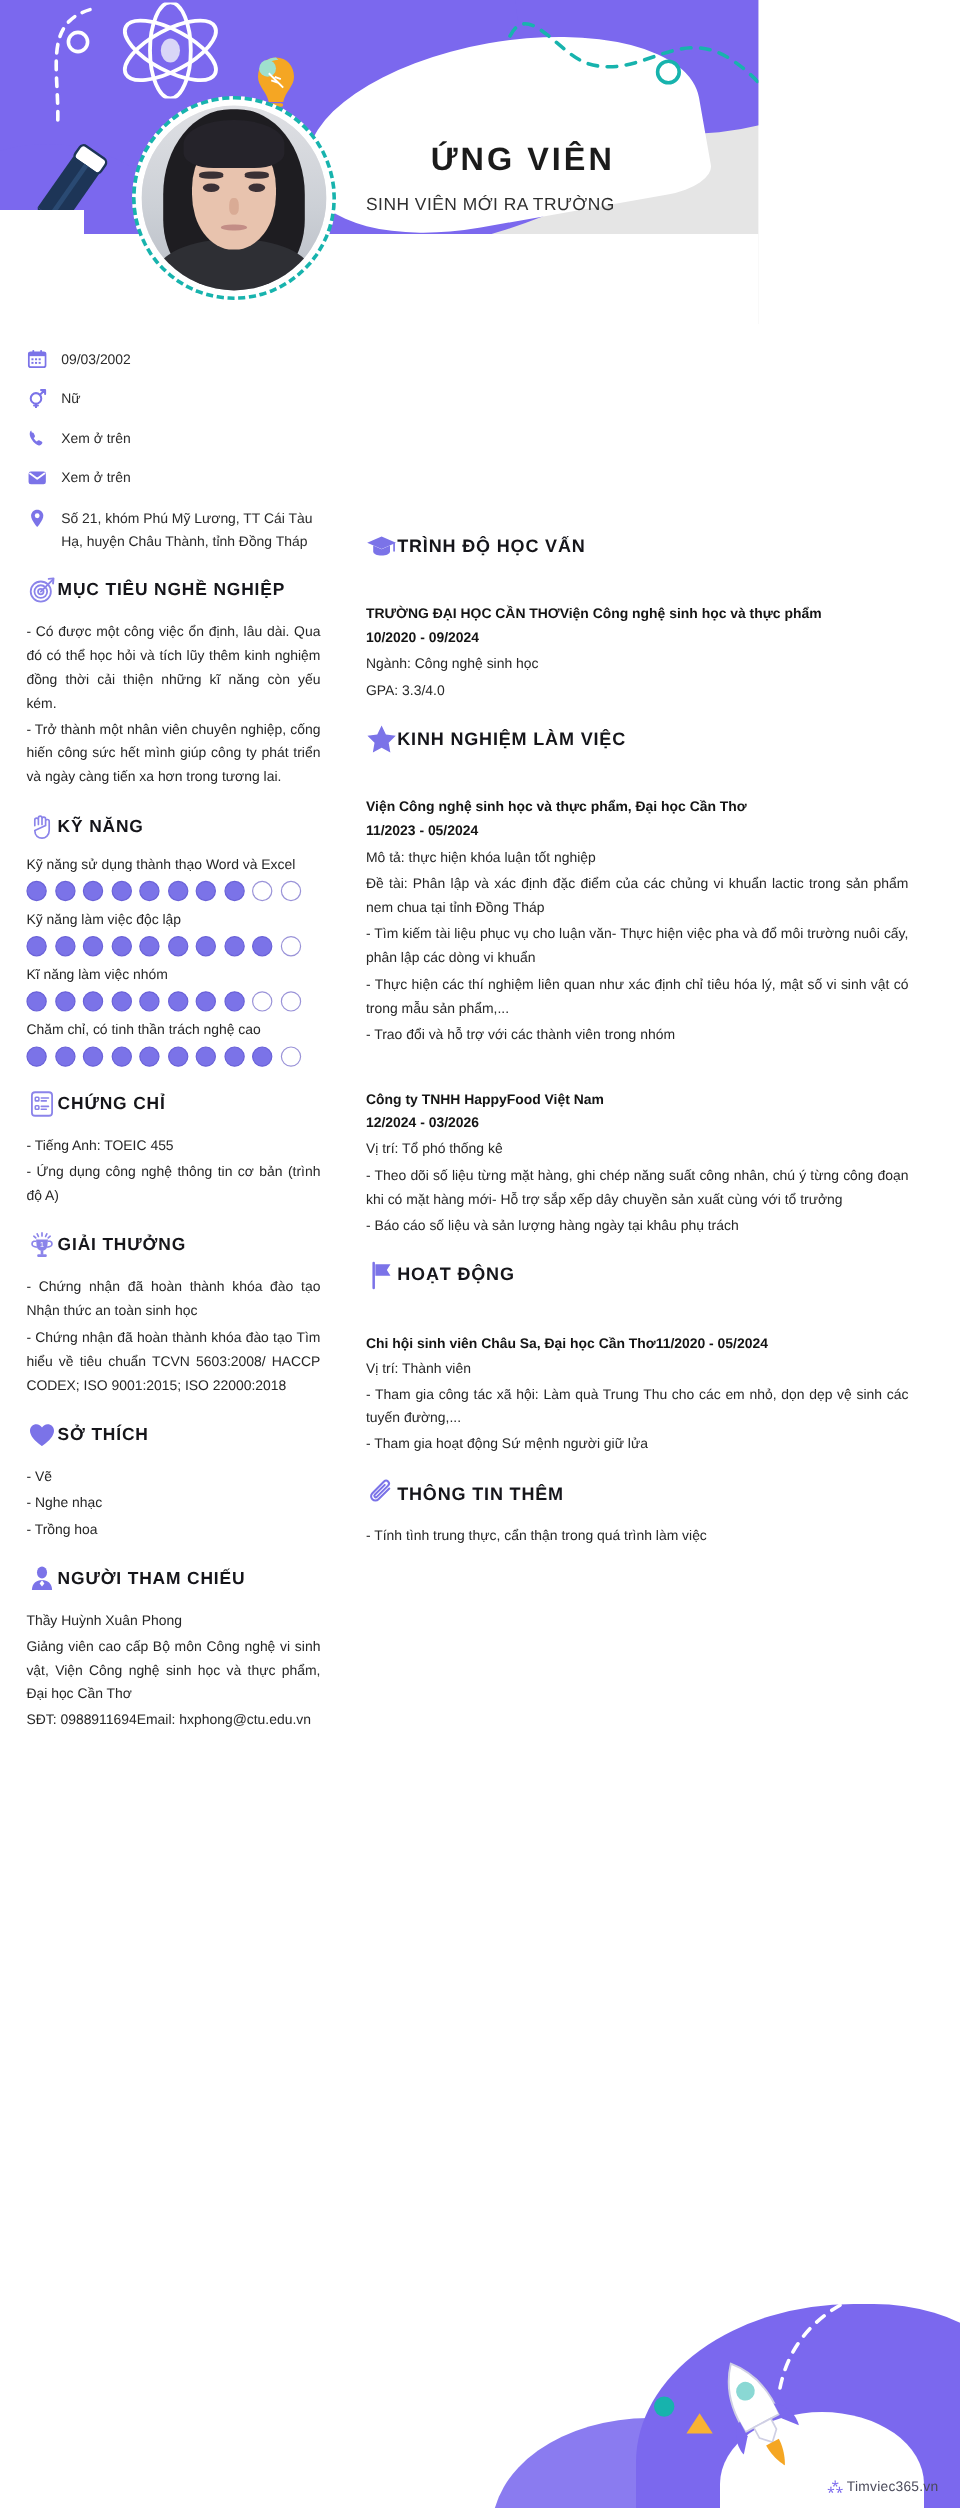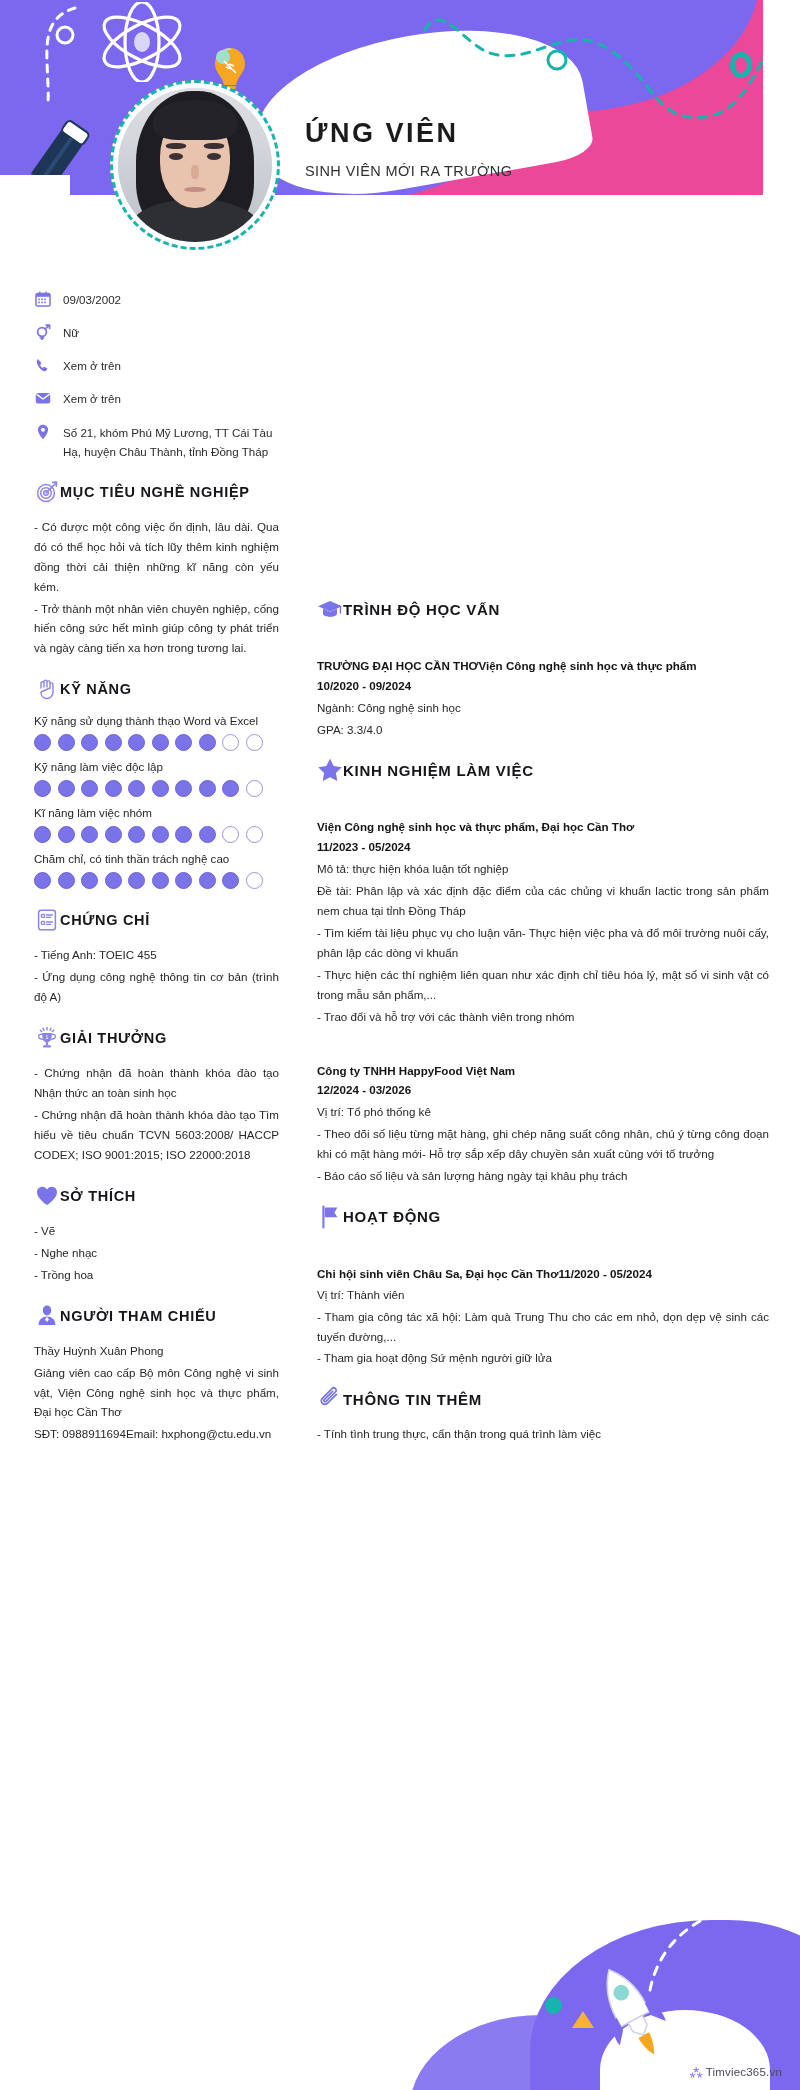--- a/index.html
+++ b/index.html
@@ -12,24 +12,25 @@
     position: relative;
     width: 800px;
     height: 2090px;
     overflow: hidden;
     background: #ffffff;
   }
 
   
   .header {
     position: relative;
-    width: 763px;
+    width: 632px;
     height: 270px;
     overflow: hidden;
-    background: #ec4899;
+    background: #e5e5e5;
+    text-align: right;
   }
   .hdr-purple-main {
     position: absolute;
     left: -40px; top: -80px;
     width: 620px; height: 300px;
     background: #7b68ee;
     border-radius: 0 0 60% 45%;
   }
   .hdr-purple-right {
     position: absolute;
@@ -134,22 +135,22 @@
     margin-top: 14px;
     font-size: 14.5px;
     color: #303030;
     letter-spacing: 0.4px;
   }
 
   
   .body-cols {
     position: relative;
     display: flex;
-    align-items: flex-end;
-    padding: 0 22px 0 34px;
+    align-items: center;
+    padding: 0 22px 0 22px;
   }
   .col-left { width: 255px; padding-right: 10px; }
   .col-right { width: 480px; padding-left: 28px; }
 
   
   .sect { margin-bottom: 16px; }
   .sect-head {
     display: flex;
     align-items: center;
     margin-bottom: 12px;

